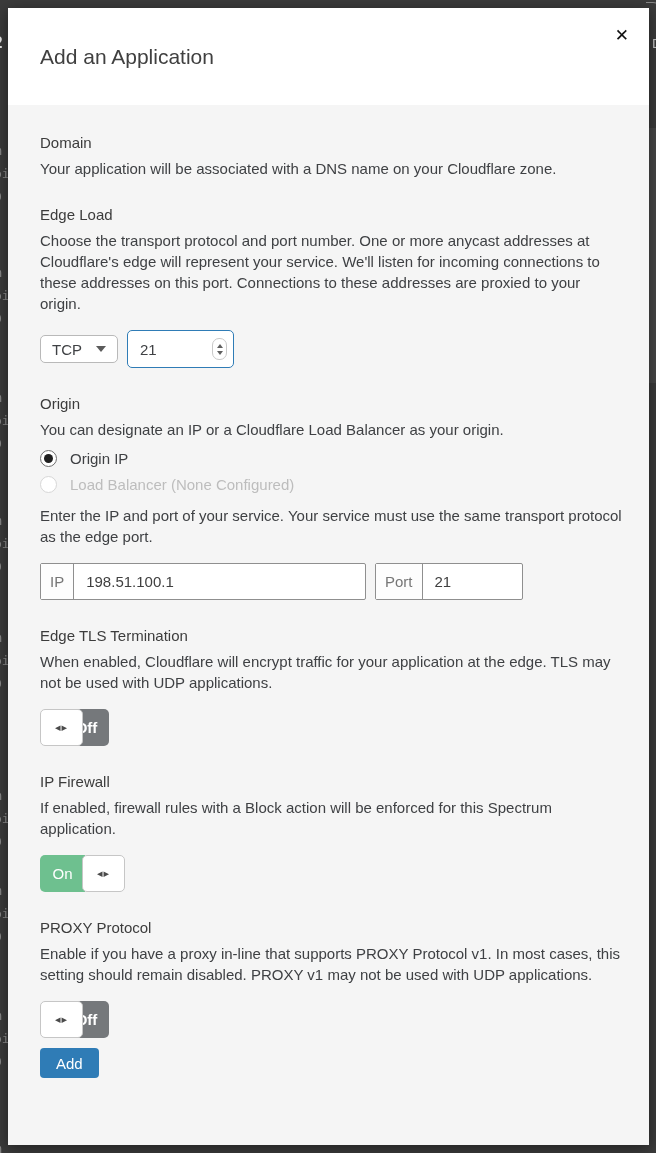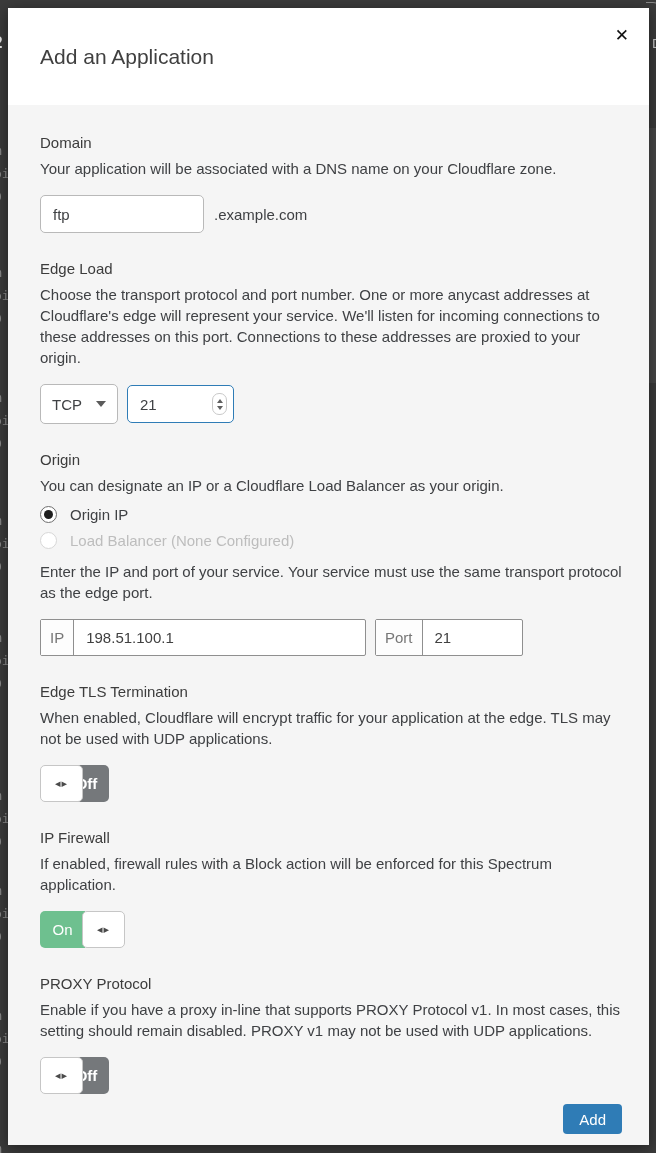--- a/index.html
+++ b/index.html
@@ -71,21 +71,21 @@
     outline: none;
   }
   .row { display: flex; align-items: center; }
 
   .domain-row { margin-bottom: 2px; }
   .domain-input { width: 164px; }
   .domain-suffix { margin-left: 10px; font-size: 15px; color: #3f4144; }
 
   
   .select-box {
-    width: 78px; height: 40px; background: #fff;
+    width: 78px; height: 28px; background: #fff;
     border: 1px solid #b9b9b9; border-radius: 5px;
     display: flex; align-items: center; justify-content: space-between;
     padding: 0 11px; cursor: pointer; font-size: 15px; color: #3f4144;
   }
   .caret-down {
     width: 0; height: 0;
     border-left: 5px solid transparent; border-right: 5px solid transparent;
     border-top: 6px solid #5b5b5b;
   }
 
@@ -153,21 +153,21 @@
   .toggle-handle {
     position: absolute; top: 0; bottom: 0; width: 43px; z-index: 1;
     background: #fff; border: 1px solid #c6c6c6; border-radius: 5px;
     display: flex; align-items: center; justify-content: center;
   }
   .toggle.off .toggle-handle { left: 0; }
   .toggle.on  .toggle-handle { right: 0; }
   .toggle-arrows { font-family: "DejaVu Sans", sans-serif; font-size: 11px; color: #4a4a4a; letter-spacing: 1px; }
 
   
-  .footer-row { display: flex; justify-content: flex-end; margin-top: 10px; }
+  .footer-row { display: flex; margin-top: 10px; }
   .add-btn {
     background: var(--accent-blue, #2f7cb6); color: #fff;
     border: none; border-radius: 4px; cursor: pointer;
     font-size: 15px; font-family: "Liberation Sans", sans-serif;
     padding: 6px 16px; height: 30px;
   }
 </style>
 </head>
 <body>
 
@@ -206,24 +206,20 @@
 <div class="modal">
   <div class="modal-header">
     <h1 class="modal-title">Add an Application</h1>
     <button class="close-btn">✕</button>
   </div>
 
   <div class="modal-body">
 
     <div class="section-label">Domain</div>
     <p>Your application will be associated with a DNS name on your Cloudflare zone.</p>
-    <div class="row domain-row">
-      <input class="text-input domain-input" value="ftp" style="">
-      <span class="domain-suffix">.example.com</span>
-    </div>
 
     <div class="section-label">Edge Load</div>
     <p>Choose the transport protocol and port number. One or more anycast addresses at Cloudflare's edge will represent your service. We'll listen for incoming connections to these addresses on this port. Connections to these addresses are proxied to your origin.</p>
     <div class="row">
       <div class="select-box">
         <span>TCP</span>
         <span class="caret-down"></span>
       </div>
       <div class="number-wrap">
         <input class="text-input number-input" value="21" style="">

